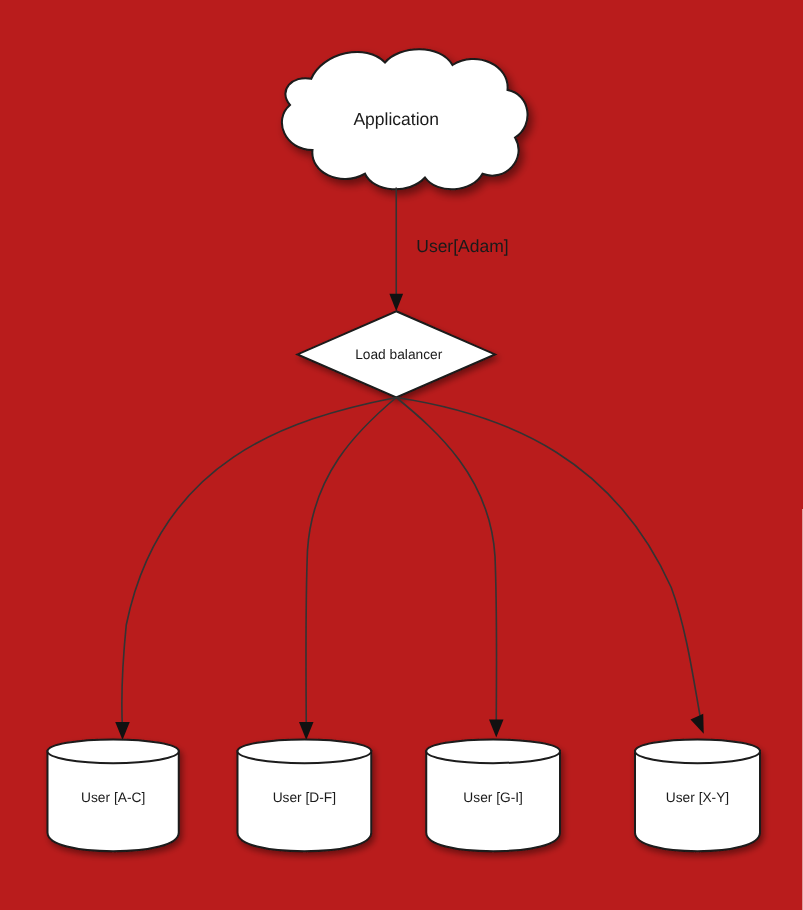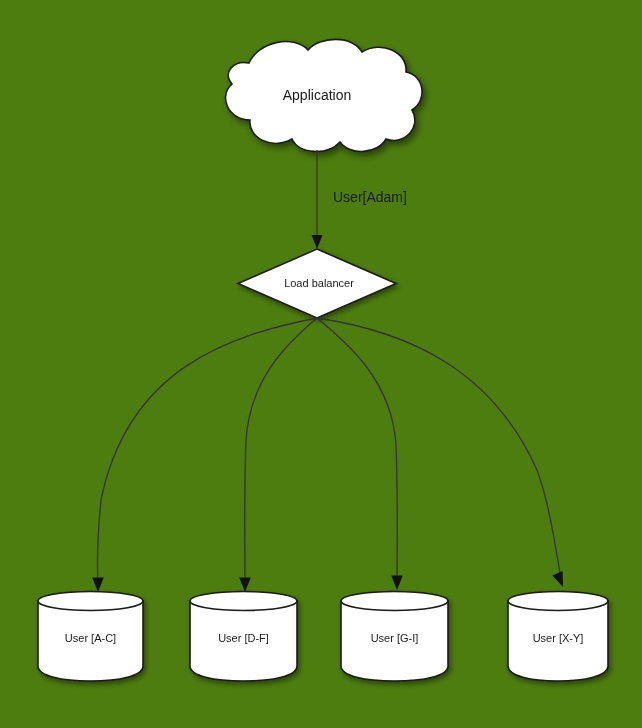--- a/index.html
+++ b/index.html
@@ -11,21 +11,21 @@
   body {
     width: 642px;
     height: 728px;
     font-family: "Liberation Sans", sans-serif;
     overflow: hidden;
   }
   #diagram-canvas {
     position: relative;
     width: 642px;
     height: 728px;
-    background: #4d7c0f;
+    background: #b91c1c;
   }
   #diagram-svg {
     position: absolute;
     left: 0;
     top: 0;
     width: 642px;
     height: 728px;
     display: block;
   }
   .node-label {

